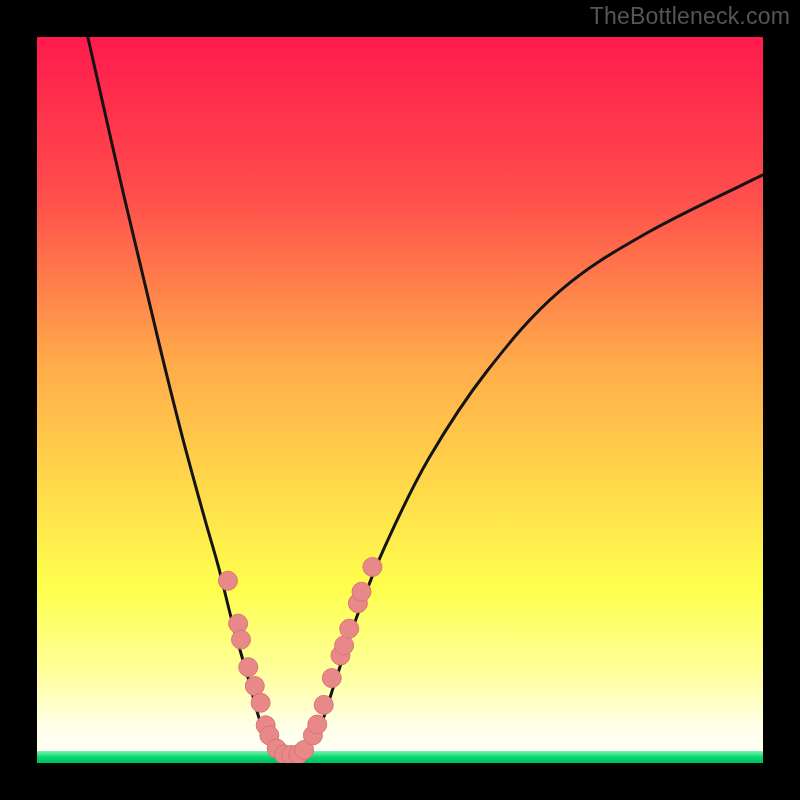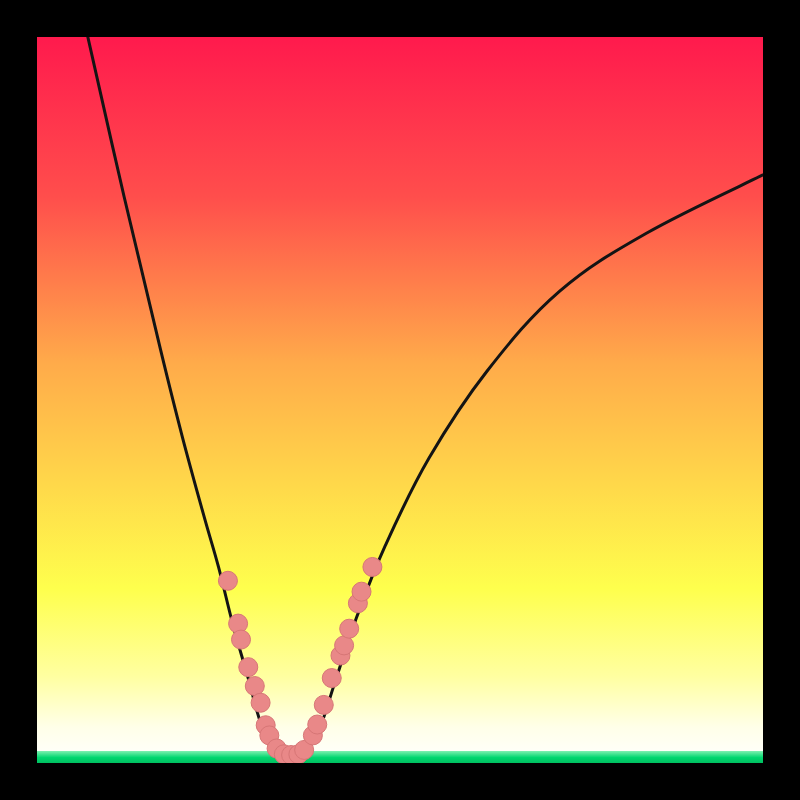--- a/index.html
+++ b/index.html
@@ -101,13 +101,14 @@
           <circle cx="303.46799999999996" cy="618.552" r="9.5" fill="#e98888" stroke="#d77676" stroke-width="1"></circle>
           <circle cx="307.098" cy="608.388" r="9.5" fill="#e98888" stroke="#d77676" stroke-width="1"></circle>
           <circle cx="312.18" cy="591.69" r="9.5" fill="#e98888" stroke="#d77676" stroke-width="1"></circle>
           <circle cx="320.892" cy="566.28" r="9.5" fill="#e98888" stroke="#d77676" stroke-width="1"></circle>
           <circle cx="324.522" cy="554.664" r="9.5" fill="#e98888" stroke="#d77676" stroke-width="1"></circle>
           <circle cx="335.41200000000003" cy="529.98" r="9.5" fill="#e98888" stroke="#d77676" stroke-width="1"></circle>
         </g>
     </svg>
   </div>
 
+  <div class="watermark">TheBottleneck.com</div>
 </div>
 
 </body></html>

